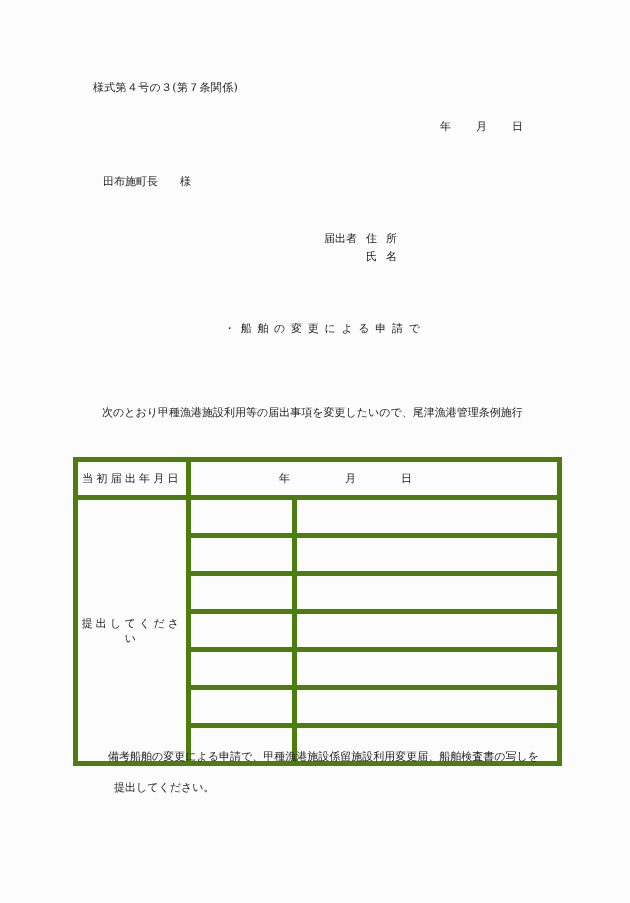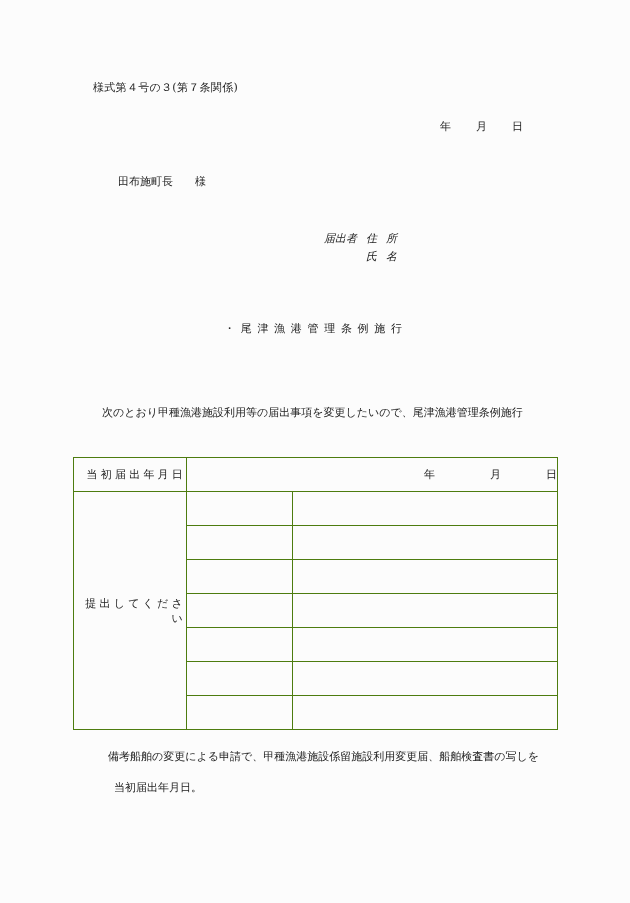--- a/index.html
+++ b/index.html
@@ -16,50 +16,49 @@
       color: #222;
       font-size: 11px;
     }
     .abs { position: absolute; white-space: nowrap; }
 
     #form-number { left: 93px; top: 80px; letter-spacing: 0.3px; }
     #date-line { left: 440px; top: 119px; }
     #date-line span { display: inline-block; }
     #date-line .gap { width: 25px; }
 
-    #recipient { left: 118px; top: 174px; }
+    #recipient { left: 103px; top: 174px; }
     #recipient .gap { display: inline-block; width: 22px; }
 
     #submitter { left: 324px; top: 231px; }
-    #submitter .row { height: 18px; font-style: italic; }
+    #submitter .row { height: 18px; }
     #submitter .label { display: inline-block; width: 42px; }
     #submitter .field { display: inline-block; letter-spacing: 9px; }
 
     #titles { left: 224px; top: 321px; }
     #titles .t1 { letter-spacing: 5.7px; height: 19px; }
     #titles .t2 { letter-spacing: 0px; }
 
     #body-text { left: 80px; top: 398px; width: 480px; white-space: normal; line-height: 29px; }
     #body-text .l1 { padding-left: 22px; display: block; }
     #body-text .l2 { display: block; }
 
     #main-table {
       position: absolute;
       left: 73px;
       top: 457px;
       width: 484px;
       border-collapse: collapse;
       table-layout: fixed;
     }
     #main-table td {
-      border: 1px solid #4d7c0f;
+      border: 5px solid #4d7c0f;
       height: 33px;
       padding: 0;
       font-size: 11px;
-      text-align: right;
     }
     #main-table col.c1 { width: 113px; }
     #main-table col.c2 { width: 106px; }
     #main-table col.c3 { width: 265px; }
     .label-cell { text-align: center; letter-spacing: 3.2px; }
     .date-cell { padding-left: 0; }
     .date-cell span { display: inline-block; }
     .date-cell .y { margin-left: 88px; }
     .date-cell .gap1 { width: 55px; }
     .date-cell .gap2 { width: 45px; }
@@ -84,21 +83,21 @@
 <div id="submitter" class="abs">
   <div class="row">
     <span class="label">届出者</span><span class="field">住所</span>
   </div>
   <div class="row">
     <span class="label"></span><span class="field">氏名</span>
   </div>
 </div>
 
 <div id="titles" class="abs">
-  <div class="t1">・尾津漁港管理条例施行</div>
+  <div class="t1">・船舶の変更による申請で</div>
 </div>
 
 <div id="body-text" class="abs">
   <span class="l1">次のとおり甲種漁港施設利用等の届出事項を変更したいので、尾津漁港管理条例施行</span>
 </div>
 
 <table id="main-table">
   <colgroup>
       <col class="c1">
       <col class="c2">
@@ -138,14 +137,14 @@
   </tr>
   <tr>
     <td></td>
     <td></td>
   </tr>
 </tbody>
   </table>
 
 <div id="remarks" class="abs">
   <span class="head">備考</span><span>船舶の変更による申請で、甲種漁港施設係留施設利用変更届、船舶検査書の写しを</span>
-  <span class="l2">当初届出年月日。</span>
+  <span class="l2">提出してください。</span>
 </div>
 
 </body></html>

